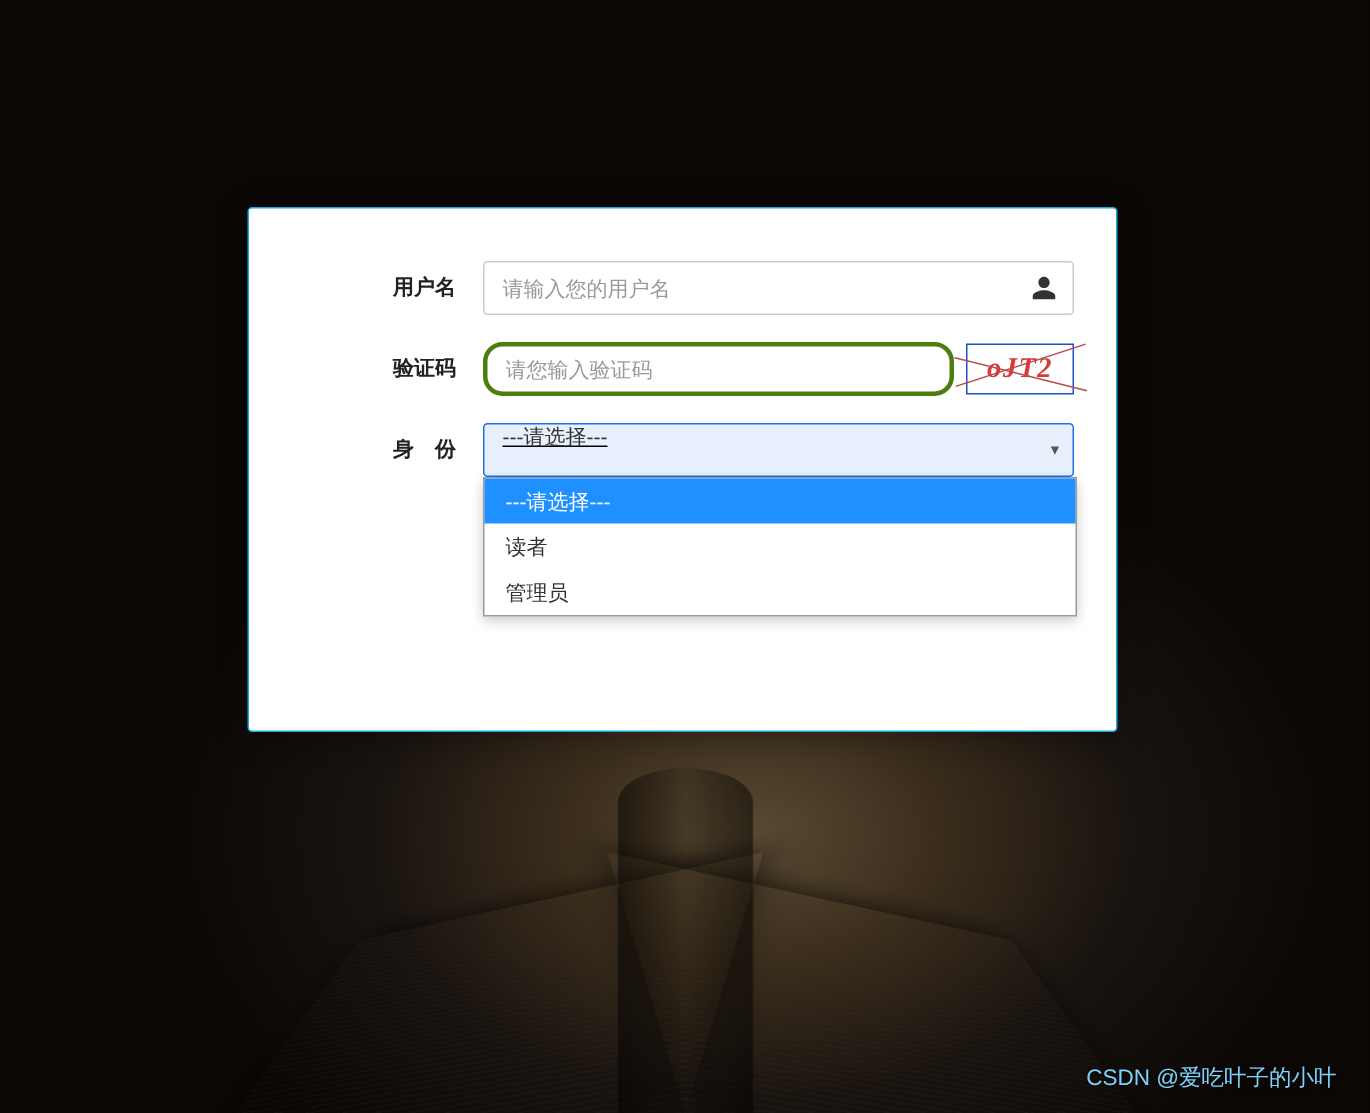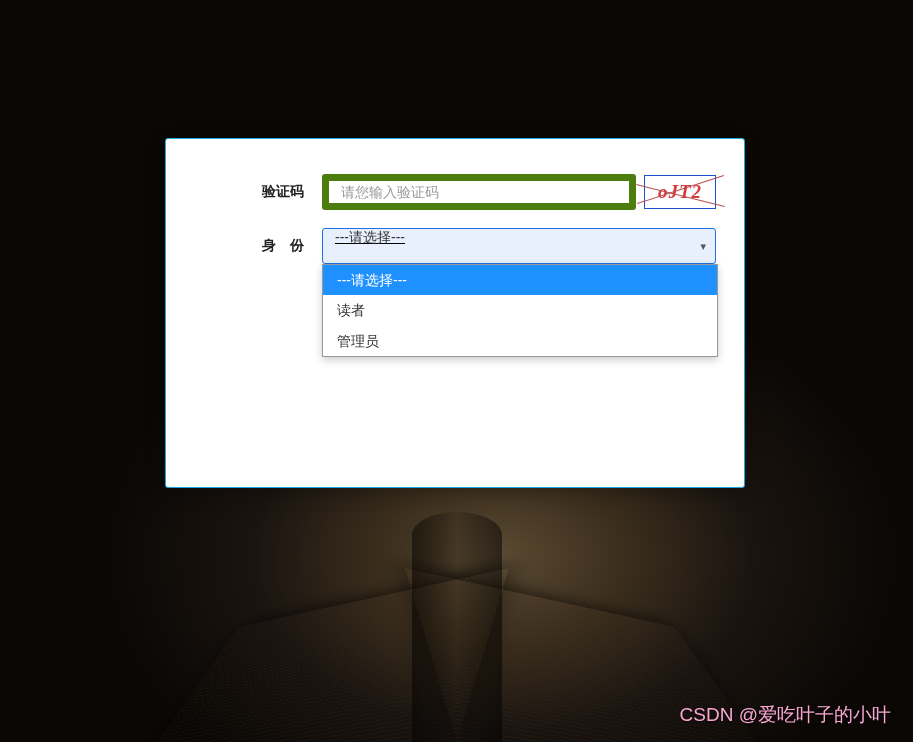--- a/index.html
+++ b/index.html
@@ -125,22 +125,22 @@
     }
     .captcha-wrap {
       flex: 1;
       display: flex;
       align-items: center;
       gap: 0;
     }
     .captcha-input {
       flex: 1;
       height: 36px;
-      border: 7px solid #4d7c0f;
-      border-radius: 3px;
+      border: 3px solid #4d7c0f;
+      border-radius: 13px;
       padding: 0 12px;
       font-size: 14px;
       font-family: inherit;
       outline: none;
     }
     .captcha-input::placeholder {
       color: #999;
     }
     .captcha-img {
       width: 72px;
@@ -241,38 +241,49 @@
     }
     .btn-secondary {
       background: #fff;
       color: #3399ff;
       border: 1px solid #3399ff;
     }
     .watermark {
       position: absolute;
       bottom: 14px;
       right: 22px;
-      color: #f9a8d4;
-      font-size: 19px;
+      color: #7dd3fc;
+      font-size: 15px;
       z-index: 30;
       text-shadow: 0 1px 2px rgba(0,0,0,0.7);
     }
   </style>
 </head>
 <body>
 
 <div class="bg"></div>
 <div class="book">
   <div class="book-page left"></div>
   <div class="book-page right"></div>
   <div class="spine"></div>
 </div>
 
 <div class="login-panel">
 
+  <div class="form-row">
+    <label class="form-label">用户名</label>
+    <div class="input-wrap">
+      <input type="text" class="form-input" placeholder="请输入您的用户名" style="">
+      <span class="input-icon">
+        <svg viewBox="0 0 24 24" width="18" height="18" fill="#333">
+          <path d="M12 12c2.7 0 5-2.3 5-5s-2.3-5-5-5-5 2.3-5 5 2.3 5 5 5zm0 2c-3.3 0-10 1.7-10 5v3h20v-3c0-3.3-6.7-5-10-5z"></path>
+        </svg>
+      </span>
+    </div>
+  </div>
 
 
   <div class="form-row">
     <label class="form-label">验证码</label>
     <div class="captcha-wrap">
       <input type="text" class="captcha-input" placeholder="请您输入验证码" style="">
       <div class="captcha-img">
         <div class="captcha-line" style="top:40%;transform:rotate(-18deg);"></div>
         <div class="captcha-line" style="top:58%;transform:rotate(14deg);"></div>
         <span class="captcha-text">oJT2</span>

